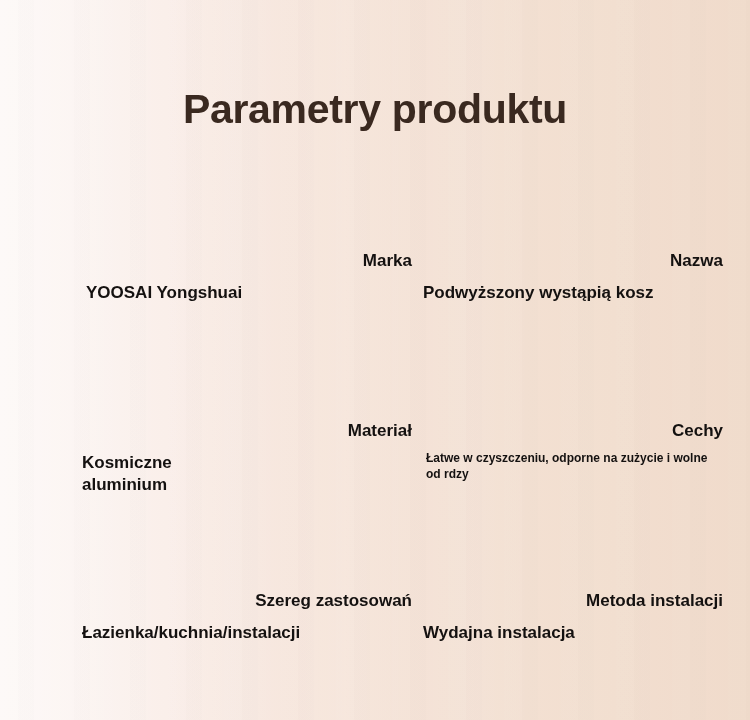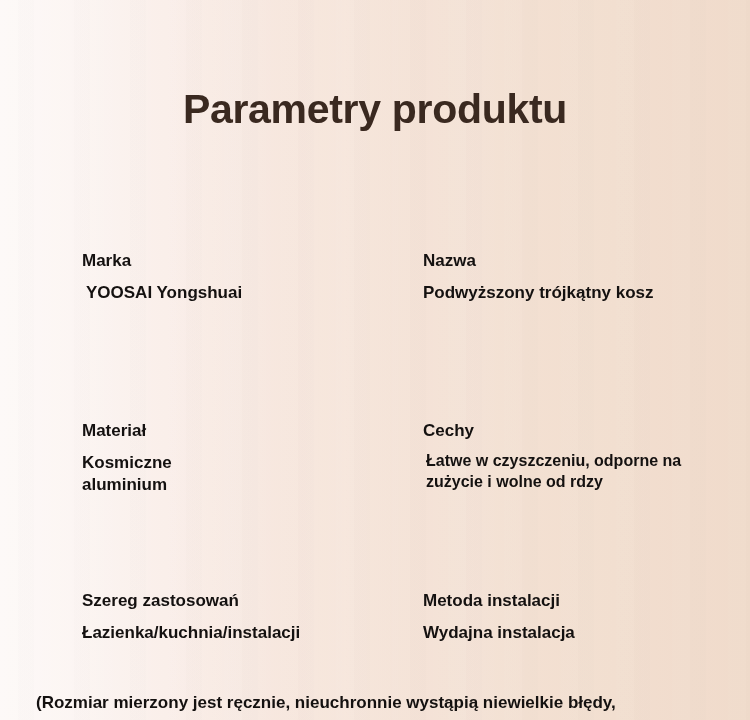--- a/index.html
+++ b/index.html
@@ -91,39 +91,40 @@
 
   .cell-left  { left: 82px;  width: 330px; }
   .cell-right { left: 423px; width: 300px; }
 
   .spec-label {
     font-size: 17px;
     font-weight: bold;
     color: #141110;
     line-height: 1.0;
     white-space: nowrap;
+    text-align: right;
   }
 
   .spec-value {
     font-size: 17px;
     font-weight: bold;
     color: #141110;
     line-height: 1.28;
     margin-top: 13px;
   }
 
   
   .spec-value.value-regular {
     font-weight: bold;
     padding-left: 4px;
   }
 
   
   .spec-value.value-small {
-    font-size: 16px;
+    font-size: 12px;
     padding-left: 3px;
     line-height: 1.30;
     margin-top: 12px;
   }
 
   .spec-value.value-wide { width: 300px; }
 
   #footnote {
     position: absolute;
     left: 36px;
@@ -145,21 +146,21 @@
 
   <div id="page-title">Parametry produktu</div>
 
   <div class="spec-row" id="spec-row-1">
     <div class="spec-cell cell-left">
       <div class="spec-label">Marka</div>
       <div class="spec-value value-regular">YOOSAI Yongshuai</div>
     </div>
     <div class="spec-cell cell-right">
       <div class="spec-label">Nazwa</div>
-      <div class="spec-value value-wide">Podwyższony trójkątny kosz</div>
+      <div class="spec-value value-wide">Podwyższony wystąpią kosz</div>
     </div>
   </div>
 
   <div class="spec-row" id="spec-row-2">
     <div class="spec-cell cell-left">
       <div class="spec-label">Materiał</div>
       <div class="spec-value" style="width:170px;">Kosmiczne aluminium</div>
     </div>
     <div class="spec-cell cell-right">
       <div class="spec-label">Cechy</div>
@@ -171,15 +172,14 @@
     <div class="spec-cell cell-left">
       <div class="spec-label">Szereg zastosowań</div>
       <div class="spec-value">Łazienka/kuchnia/instalacji</div>
     </div>
     <div class="spec-cell cell-right">
       <div class="spec-label">Metoda instalacji</div>
       <div class="spec-value">Wydajna instalacja</div>
     </div>
   </div>
 
-  <div id="footnote">(Rozmiar mierzony jest ręcznie, nieuchronnie wystąpią niewielkie błędy,</div>
 
 </div>
 
 </body></html>

